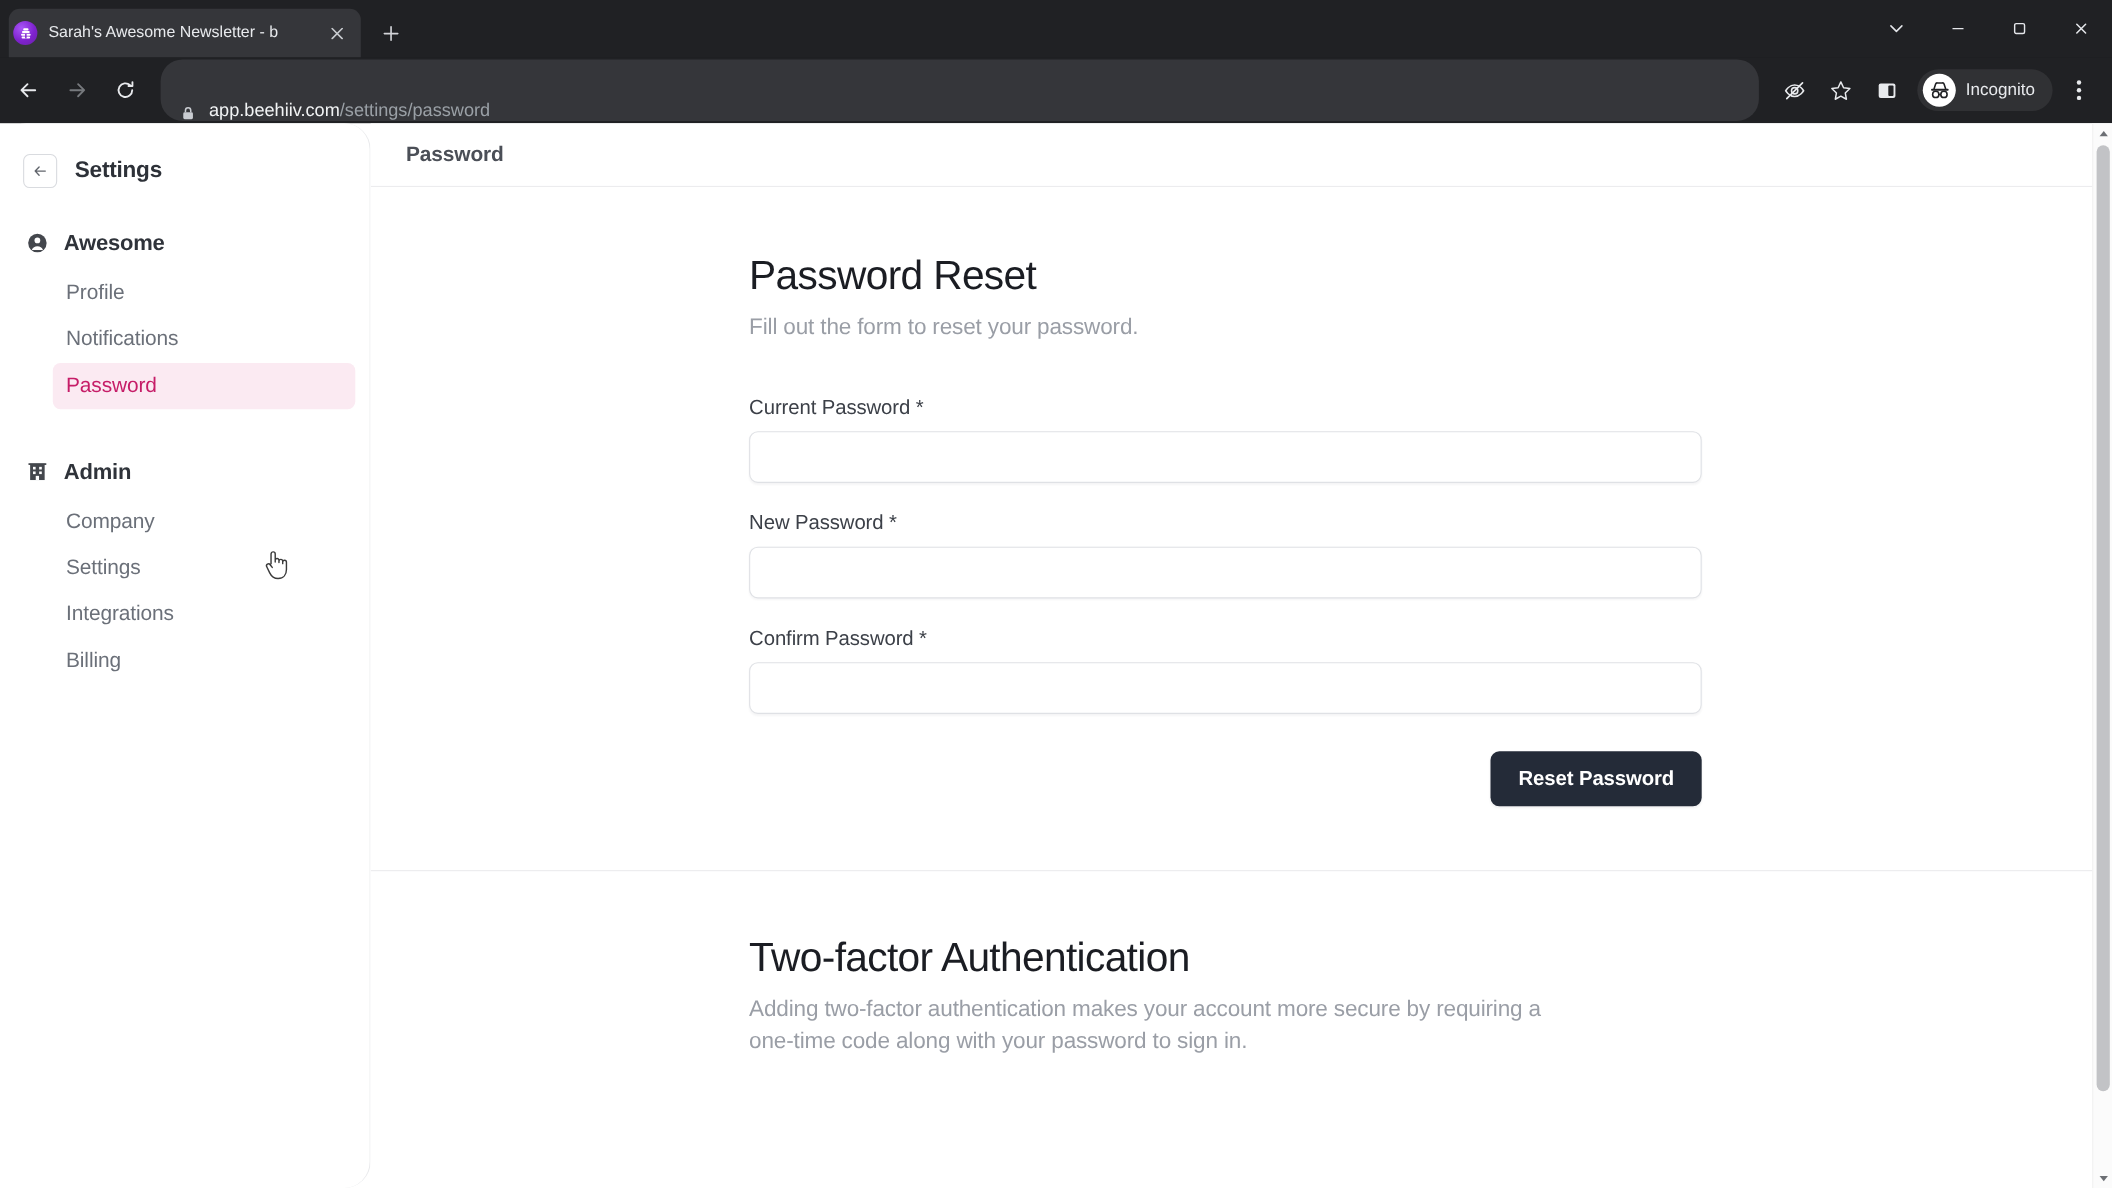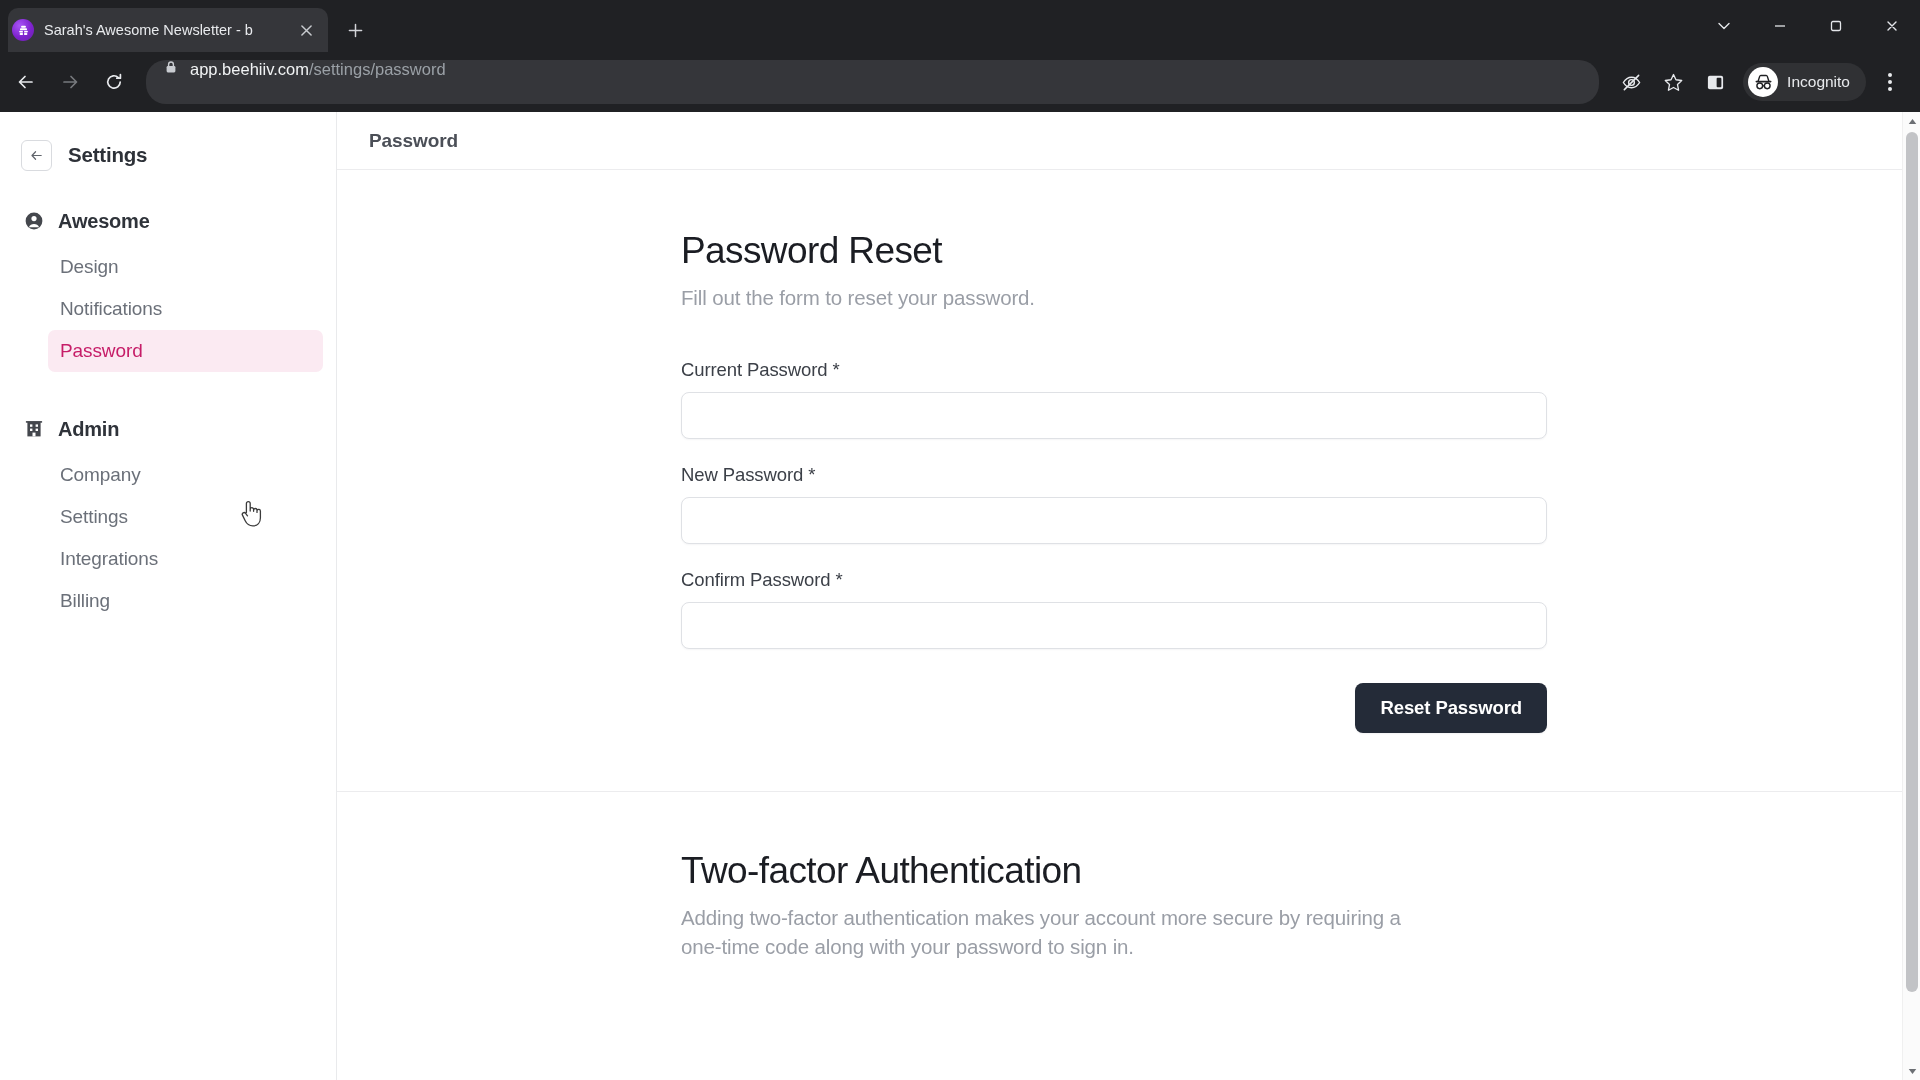--- a/index.html
+++ b/index.html
@@ -71,22 +71,22 @@
     padding: 0 12px 0 6px;
     flex: 0 0 60px;
   }
   .navbtn {
     width: 40px; height: 40px; border-radius: 50%;
     display: flex; align-items: center; justify-content: center;
     color: #e8eaed; flex: 0 0 40px;
   }
   .navbtn.disabled { color: #76797d; }
   .omnibox {
-    flex: 1; height: 44px; background: #35363a; border-radius: 20px;
-    display: flex; align-items: flex-start; padding: 0 12px 0 18px; gap: 12px;
+    flex: 1; height: 56px; background: #35363a; border-radius: 20px;
+    display: flex; align-items: flex-end; padding: 0 12px 0 18px; gap: 12px;
     margin: 0 8px; min-width: 0;
   }
   .lock { color: #c9ccd1; flex: 0 0 auto; display: flex; }
   .url { font-size: 16.5px; color: #9aa0a6; white-space: nowrap; overflow: hidden; }
   .url b { color: #f1f3f4; font-weight: 400; }
   .tb-icons { display: flex; align-items: center; gap: 2px; flex: 0 0 auto; }
   .tb-icon {
     width: 40px; height: 40px; border-radius: 50%;
     display: flex; align-items: center; justify-content: center;
     color: #e8eaed;
@@ -110,20 +110,21 @@
   
   .viewport {
     flex: 1; background: #ffffff; display: flex; position: relative; overflow: hidden;
   }
 
   
   .sidebar {
     width: 337px; flex: 0 0 337px; background: #ffffff;
     border-right: 1px solid #e9eaec;
     padding: 22px 0 0 0;
+    border-radius: 24px;
   }
   .sb-head { display: flex; align-items: center; gap: 16px; padding: 0 0 0 21px; height: 42px; }
   .back-btn {
     width: 31px; height: 31px; border: 1px solid #d9dbdf; border-radius: 6px;
     display: flex; align-items: center; justify-content: center; color: #61656c;
     flex: 0 0 31px;
   }
   .sb-title { font-size: 20.5px; font-weight: 700; color: #2d3138; letter-spacing: -0.2px; }
 
   .sb-group { margin-top: 28px; }
@@ -341,21 +342,21 @@
             <svg width="20" height="20" viewBox="0 0 20 20">
                 <circle cx="10" cy="10" r="8.4" fill="currentColor"></circle>
                 <circle cx="10" cy="7.6" r="2.6" fill="#fff"></circle>
                 <path d="M4.9 16.2a5.6 5.6 0 0 1 10.2 0" fill="#fff"></path>
               </svg>
           </span>
           <span class="glabel">Awesome</span>
         </div>
         <div class="sb-items">
           <div class="sb-item">
-            <span>Design</span>
+            <span>Profile</span>
           </div>
           <div class="sb-item">
             <span>Notifications</span>
           </div>
           <div class="sb-item active">
             <span>Password</span>
           </div>
         </div>
       </div>
 

